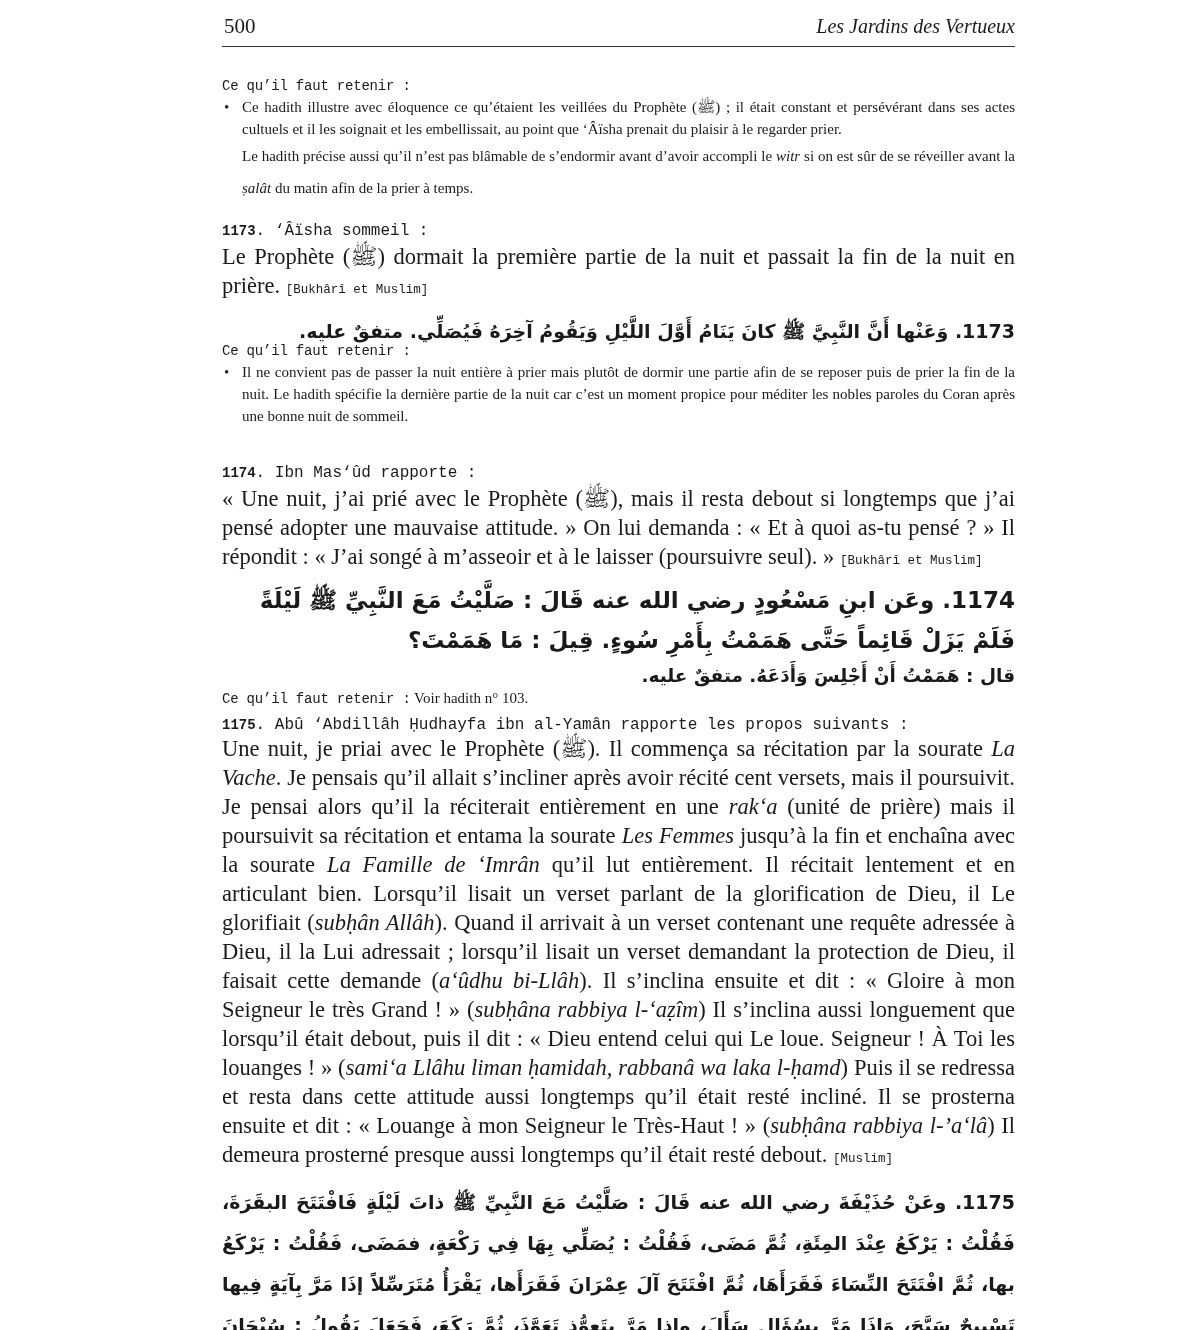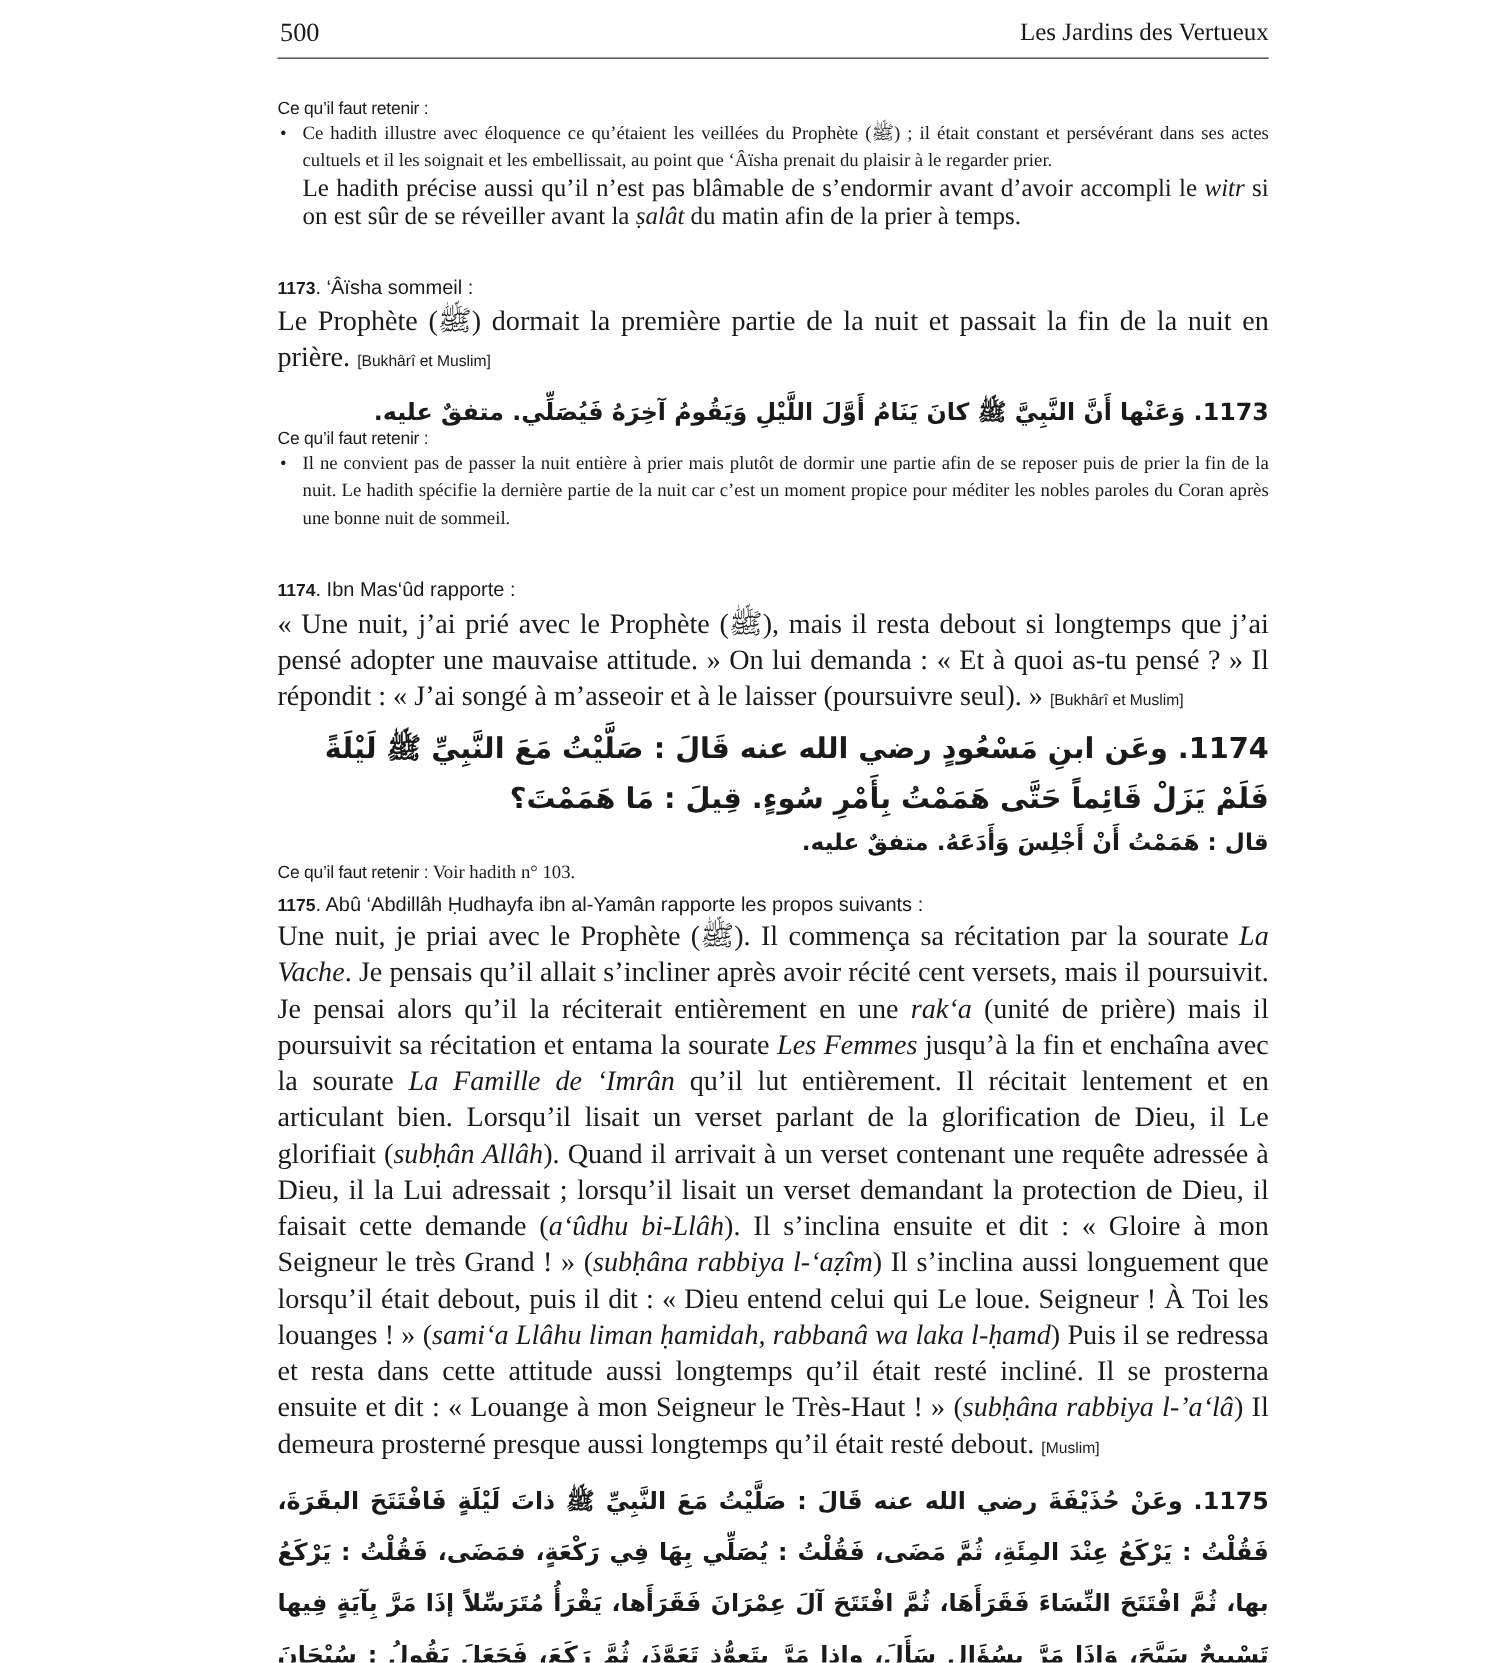--- a/index.html
+++ b/index.html
@@ -1,29 +1,29 @@
 <!DOCTYPE html>
 <html><head>
   <meta charset="utf-8">
   <style>
     html, body { margin: 0; padding: 0; background: #ffffff; }
     body { width: 1200px; height: 1330px; position: relative; overflow: hidden; color: #1a1a1a; }
     .page { position: absolute; left: 222px; top: 0; width: 793px; }
     .serif { font-family: "Liberation Serif", "DejaVu Serif", serif; }
-    .sans { font-family: Liberation Sans, sans-serif; }
+    .sans { font-family: Liberation Mono, monospace; }
 
     .header { position: absolute; left: 0; top: 12px; width: 793px; height: 34px; border-bottom: 1.5px solid #333; }
     .page-num { position: absolute; left: 2px; top: 2px; font-size: 21px; }
-    .running-title { position: absolute; right: 0; top: 3px; font-size: 20px; }
+    .running-title { position: absolute; right: 0; top: 3px; font-size: 20px; font-style: italic; }
 
     .block { position: absolute; left: 0; width: 793px; }
     .retain-label { font-size: 14px; letter-spacing: -0.2px; }
     .bullet-para { font-size: 15px; line-height: 22px; padding-left: 20px; position: relative; text-align: justify; }
     .bullet-para .dot { position: absolute; left: 2px; top: 0; }
-    .plain-para { font-size: 20px; line-height: 22px; padding-left: 20px; text-align: justify; }
+    .plain-para { font-size: 15px; line-height: 32px; padding-left: 20px; text-align: justify; }
 
     .hadith-head { font-size: 16px; }
     .hadith-head .num { font-weight: bold; font-size: 14px; }
     .main-text { font-size: 22.5px; line-height: 29px; text-align: justify; }
     .source { font-size: 12.5px; }
     .arabic { direction: rtl; text-align: right; font-family: "DejaVu Sans", sans-serif; font-size: 19px; line-height: 40px; font-weight: bold; }
     .arabic.justify { text-align: justify; text-align-last: right; }
   </style>
 </head>
 <body>

